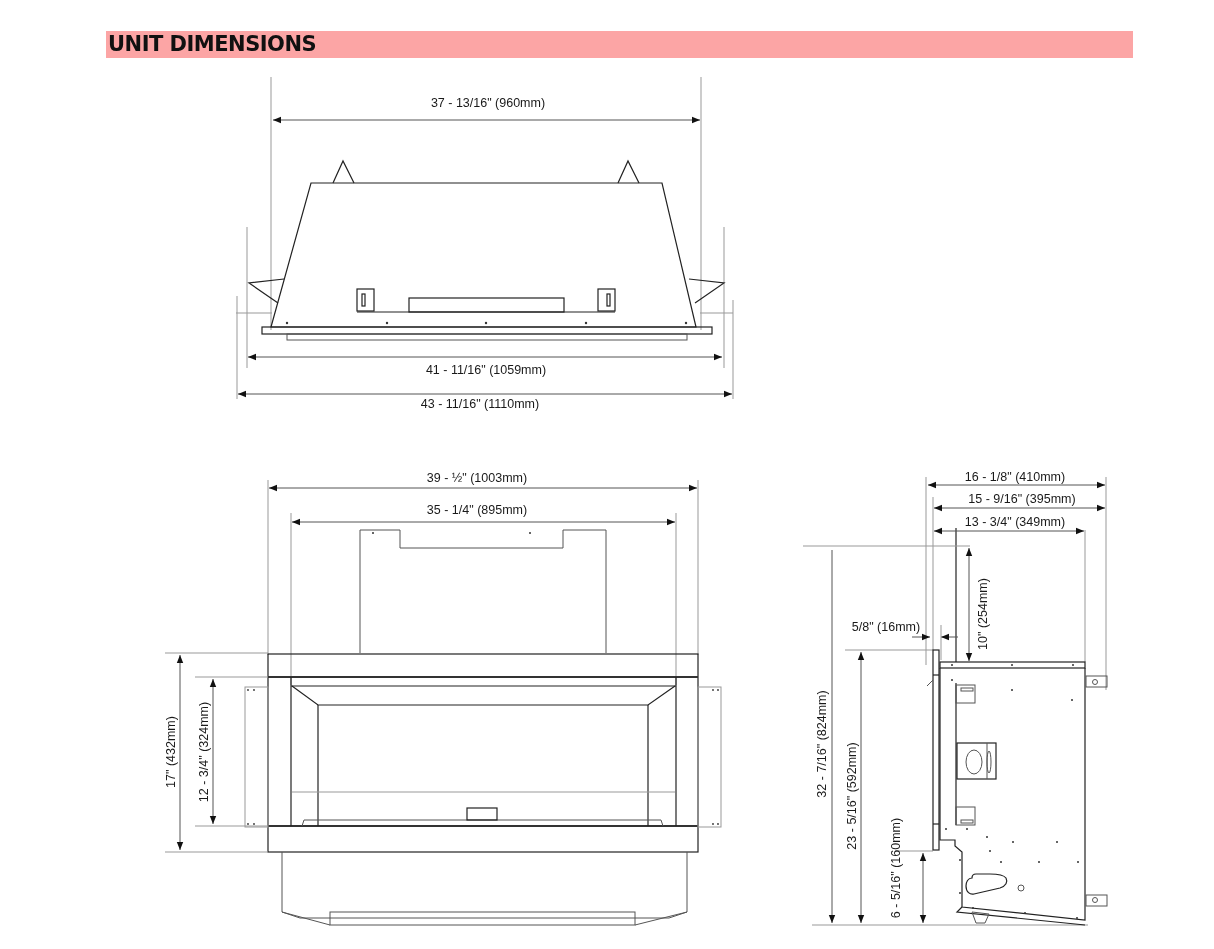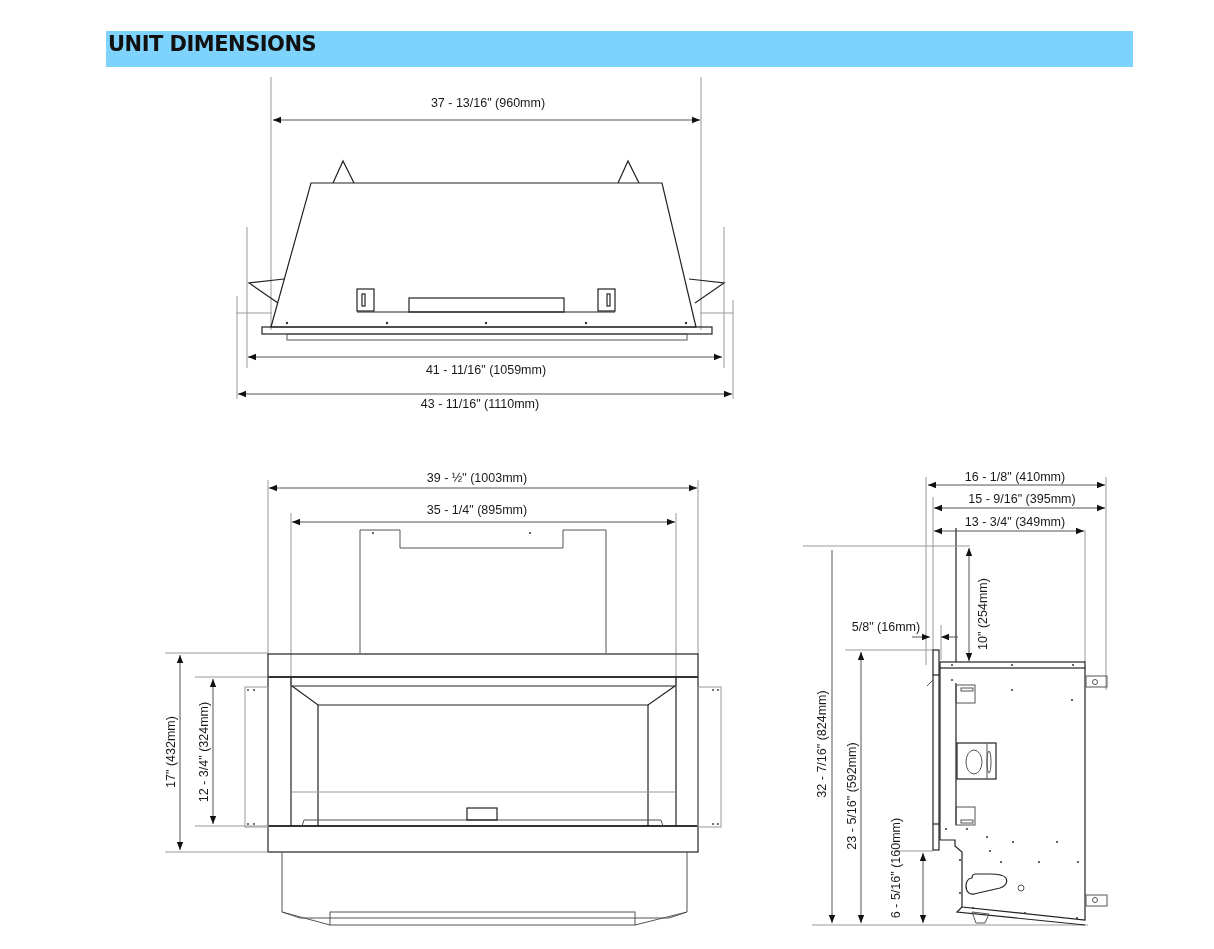--- a/index.html
+++ b/index.html
@@ -1,19 +1,19 @@
 <!DOCTYPE html>
 <html><head>
 <meta charset="utf-8">
 <style>
   html, body { margin: 0; padding: 0; background: #ffffff; }
   body { width: 1214px; height: 949px; position: relative; overflow: hidden;
          font-family: "Liberation Sans", "DejaVu Sans", sans-serif; }
-  .header-bar { position: absolute; left: 106px; top: 31px; width: 1027px; height: 36px;
-                background: #7dd3fc; }
+  .header-bar { position: absolute; left: 106px; top: 31px; width: 1027px; height: 27px;
+                background: #fca5a5; }
   .header-title { position: absolute; left: 2px; top: 1px; font-family: "DejaVu Sans", sans-serif;
                   font-weight: bold; font-size: 21px; letter-spacing: -0.5px; color: #111111; }
   svg.drawing { position: absolute; left: 0; top: 0; }
   .dim { font-family: "Liberation Sans", sans-serif; font-size: 12.5px; fill: #1a1a1a; }
   .ln { stroke: #555; stroke-width: 1; fill: none; }
   .lt { stroke: #999; stroke-width: 1; fill: none; }
   .lk { stroke: #222; stroke-width: 1.2; fill: none; }
   .lb { stroke: #333; stroke-width: 2; fill: none; }
   .arrow { fill: #111; }
   .dot { fill: #333; }

